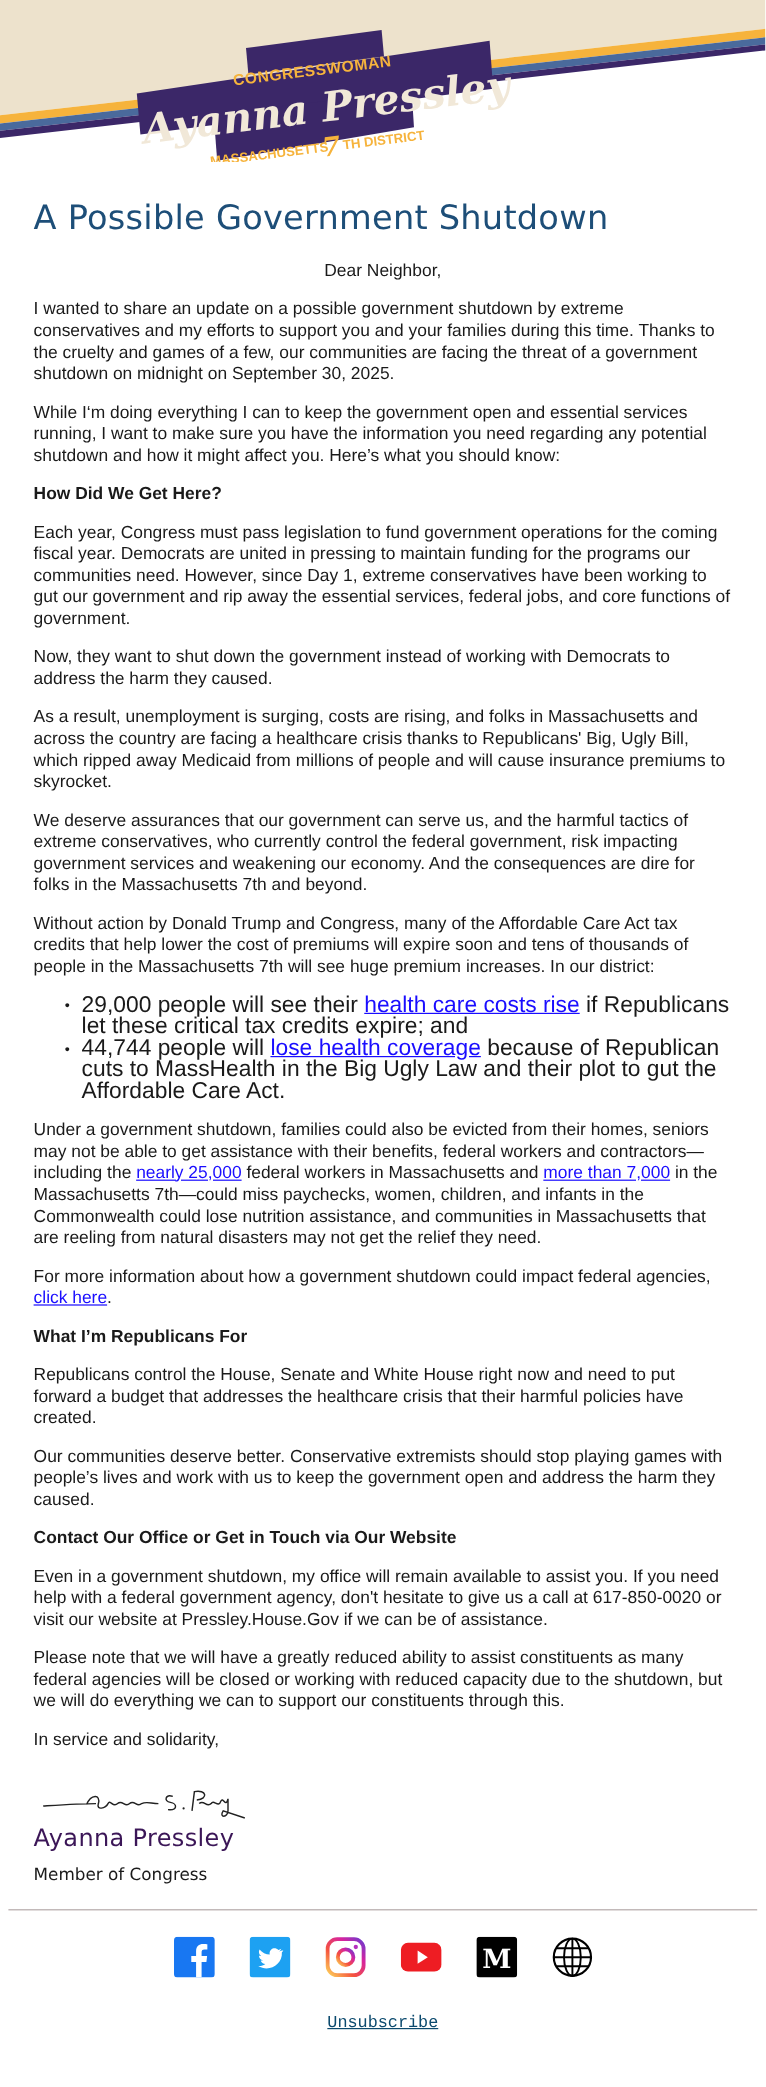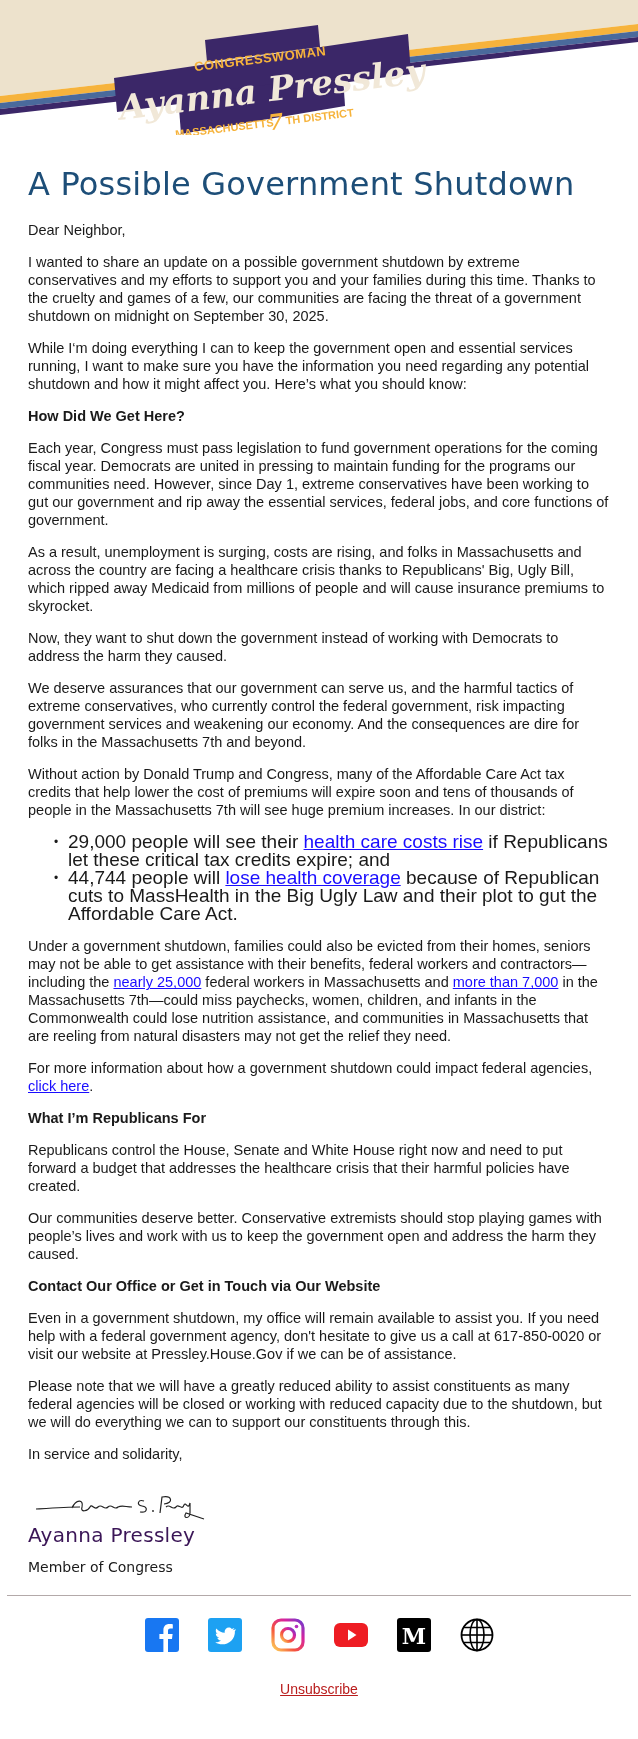--- a/index.html
+++ b/index.html
@@ -2,44 +2,44 @@
 <html><head>
 <meta charset="utf-8">
 <style>
   html, body { margin: 0; padding: 0; background: #ffffff; }
   body { width: 638px; font-family: "Liberation Sans", sans-serif; color: #1a1a1a; }
 
   .header { position: relative; width: 638px; height: 135px; overflow: hidden; background: #ffffff; }
   .header svg { display: block; }
 
   .content { padding: 0 28px 0 28px; }
-  .title { font-family: "DejaVu Sans", sans-serif; color: #1d4e78; font-size: 32px; font-weight: normal; margin: 30px 0 18px 0; line-height: 1.2; letter-spacing: 0.2px; }
+  .title { font-family: "DejaVu Sans", sans-serif; color: #1d4e78; font-size: 28px; font-weight: normal; margin: 30px 0 18px 0; line-height: 1.2; letter-spacing: 0.2px; }
   .content p { font-size: 14.5px; line-height: 18px; margin: 0 0 14px 0; }
-  .content p.greeting { margin-bottom: 14px; }
+  .content p.greeting { margin-bottom: 14px; text-align: center; }
   .content h3 { font-size: 14.5px; font-weight: bold; line-height: 18px; margin: 0 0 14px 0; }
   .content a { color: #1a0dff; text-decoration: underline; }
   ul.bullets { margin: 0 0 14px 0; padding-left: 0; list-style: none; }
   ul.bullets li { position: relative; padding-left: 26px; margin-left: 28px; font-size: 19px; line-height: 18px; }
   ul.bullets li::before { content: "•"; position: absolute; left: 14px; top: 0; font-size: 12px; }
   ul.bullets li { padding-left: 26px; margin-left: 0; }
   ul.bullets li::before { left: 26px; }
   ul.bullets li { padding-left: 40px; }
 
   .signature { margin-top: 28px; }
   .sig-scribble { display: block; margin-left: 4px; }
   .signer-name { font-family: "DejaVu Sans", sans-serif; color: #3b1657; font-size: 20px; font-weight: normal; margin: 2px 0 10px 0; letter-spacing: 0.3px; }
   .signer-role { font-family: "DejaVu Sans", sans-serif; font-size: 14px; margin: 12px 0 20px 0; }
 
   .divider { height: 1px; background: #b3a9a9; margin: 0 7px 0 7px; }
 
   .social { display: flex; justify-content: center; gap: 29px; margin-top: 22px; }
   .social .icon { width: 34px; height: 34px; display: block; }
 
   .footer { text-align: center; margin-top: 28px; padding-bottom: 6px; }
-  .footer a { color: #b91c1c; font-size: 14px; text-decoration: underline; }
+  .footer a { color: #0c4a6e; font-size: 14px; text-decoration: underline; font-family: Liberation Mono, monospace; }
 </style>
 </head>
 <body>
 
 <div class="header">
   <svg width="638" height="135" viewBox="0 0 638 135">
     <rect x="0" y="0" width="638" height="135" fill="#ffffff"></rect>
     <polygon points="0,0 638,0 638,24 0,96" fill="#ede2cc"></polygon>
     <polygon points="0,96 638,24 638,31 0,103" fill="#f6b33c"></polygon>
     <polygon points="0,103 638,31 638,37 0,109" fill="#4a6a9c"></polygon>
@@ -62,22 +62,22 @@
 
 <div class="content">
   <h1 class="title">A Possible Government Shutdown</h1>
 
   <p class="greeting">Dear Neighbor,</p>
   <p>I wanted to share an update on a possible government shutdown by extreme conservatives and my efforts to support you and your families during this time. Thanks to the cruelty and games of a few, our communities are facing the threat of a government shutdown on midnight on September 30, 2025.</p>
   <p>While I‘m doing everything I can to keep the government open and essential services running, I want to make sure you have the information you need regarding any potential shutdown and how it might affect you. Here’s what you should know:</p>
 
   <h3>How Did We Get Here?</h3>
   <p>Each year, Congress must pass legislation to fund government operations for the coming fiscal year. Democrats are united in pressing to maintain funding for the programs our communities need. However, since Day 1, extreme conservatives have been working to gut our government and rip away the essential services, federal jobs, and core functions of government.</p>
+  <p>Now, they want to shut down the government instead of working with Democrats to address the harm they caused.</p>
   <p>As a result, unemployment is surging, costs are rising, and folks in Massachusetts and across the country are facing a healthcare crisis thanks to Republicans' Big, Ugly Bill, which ripped away Medicaid from millions of people and will cause insurance premiums to skyrocket.</p>
-  <p>Now, they want to shut down the government instead of working with Democrats to address the harm they caused.</p>
 
   <p>We deserve assurances that our government can serve us, and the harmful tactics of extreme conservatives, who currently control the federal government, risk impacting government services and weakening our economy. And the consequences are dire for folks in the Massachusetts 7th and beyond.</p>
   <p>Without action by Donald Trump and Congress, many of the Affordable Care Act tax credits that help lower the cost of premiums will expire soon and tens of thousands of people in the Massachusetts 7th will see huge premium increases. In our district:</p>
 
   <ul class="bullets">
     <li><span>29,000 people will see their </span><a href="#">health care costs rise</a><span> if Republicans let these critical tax credits expire; and</span></li>
     <li><span>44,744 people will </span><a href="#">lose health coverage</a><span> because of Republican cuts to MassHealth in the Big Ugly Law and their plot to gut the Affordable Care Act.</span></li>
   </ul>
 
   <p><span>Under a government shutdown, families could also be evicted from their homes, seniors may not be able to get assistance with their benefits, federal workers and contractors—including the </span><a href="#">nearly 25,000</a><span> federal workers in Massachusetts and </span><a href="#">more than 7,000</a><span> in the Massachusetts 7th—could miss paychecks, women, children, and infants in the Commonwealth could lose nutrition assistance, and communities in Massachusetts that are reeling from natural disasters may not get the relief they need.</span></p>

